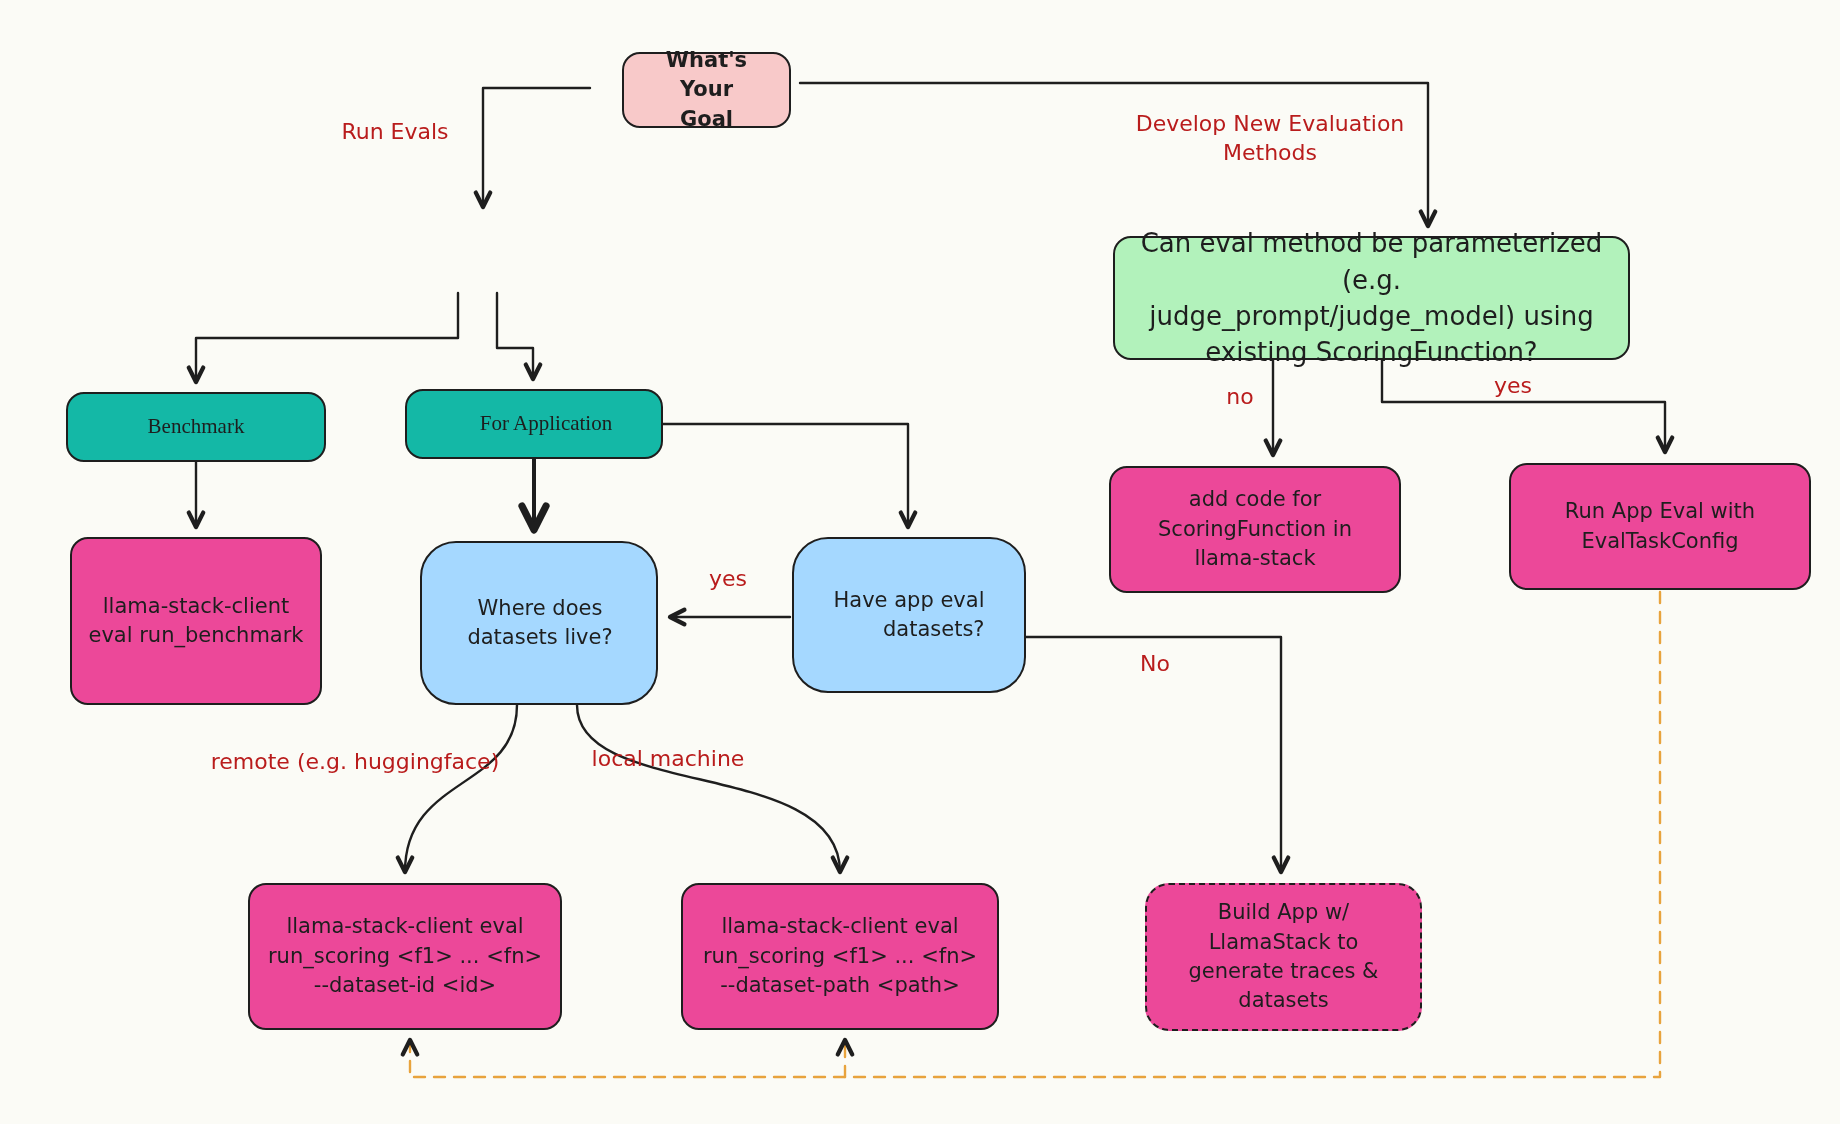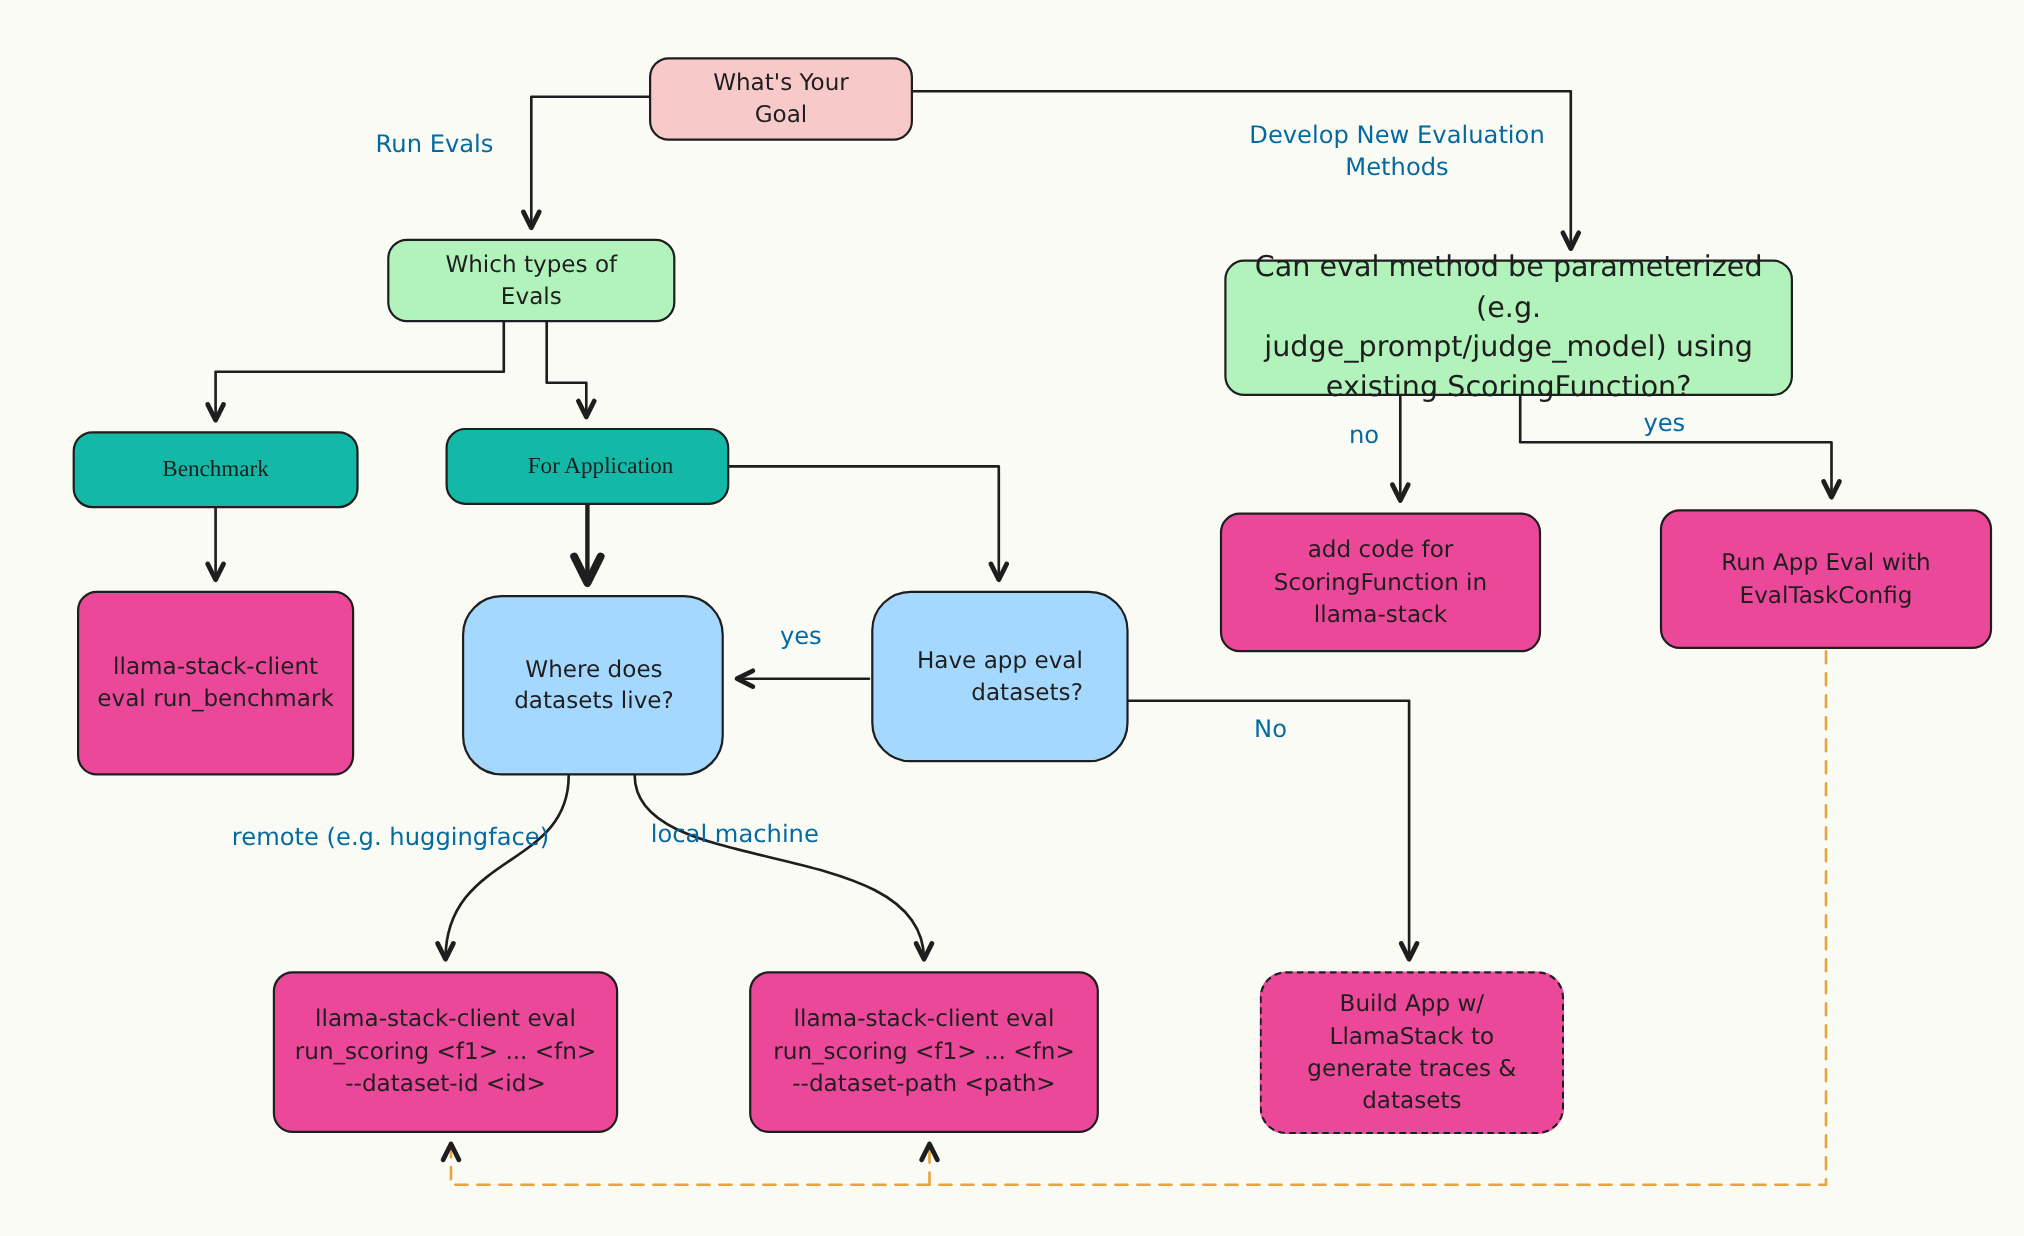--- a/index.html
+++ b/index.html
@@ -34,21 +34,21 @@
   .node.pink   { background: #f8c9c9; }
   .node.green  { background: #b2f2bb; }
   .node.blue   { background: #a5d8ff; border-radius: 36px; }
   .node.yellow { background: #ec4899; }
   .node.white  { background: #14b8a6; font-family: Liberation Serif, serif; }
   .node.dashed { border-style: dashed; border-radius: 24px; }
   .edge-label {
     position: absolute;
     font-size: 22px;
     line-height: 1.3;
-    color: #0369a1;
+    color: #b91c1c;
     text-align: center;
     white-space: pre-line;
   }
   svg.edges {
     position: absolute;
     left: 0; top: 0;
     width: 1840px; height: 1124px;
     pointer-events: none;
   }
   svg.edges path {
@@ -90,29 +90,25 @@
     <path d="M 1026 637 H 1281 V 872" marker-end="url(#arrow-dark)"></path>
     <path d="M 517 705 C 517 790 405 775 405 872" marker-end="url(#arrow-dark)"></path>
     <path d="M 577 705 C 577 800 840 758 840 872" marker-end="url(#arrow-dark)"></path>
     <path d="M 1273 360 V 455" marker-end="url(#arrow-dark)"></path>
     <path d="M 1382 360 V 402 H 1665 V 452" marker-end="url(#arrow-dark)"></path>
 
     <path class="orange" d="M 1660 592 V 1077 H 410 V 1040" marker-end="url(#arrow-orange)"></path>
     <path class="orange" d="M 845 1077 V 1040" marker-end="url(#arrow-orange)"></path>
   </svg>
 
-  <div class="node pink" style="left:590px; top:52px; width:240px; height:76px;">
+  <div class="node pink" style="left:622px; top:52px; width:169px; height:76px;font-weight:bold;">
     <span>What's Your
 Goal</span>
   </div>
 
-  <div class="node green" style="left:352px; top:217px; width:262px; height:76px;">
-    <span>Which types of
-Evals</span>
-  </div>
 
   <div class="node white" style="left:66px; top:392px; width:260px; height:70px;">
     <span>Benchmark</span>
   </div>
 
   <div class="node white" style="left:405px; top:389px; width:258px; height:70px;padding-left:38px;">
     <span>For Application</span>
   </div>
 
   <div class="node yellow" style="left:70px; top:537px; width:252px; height:168px;">

